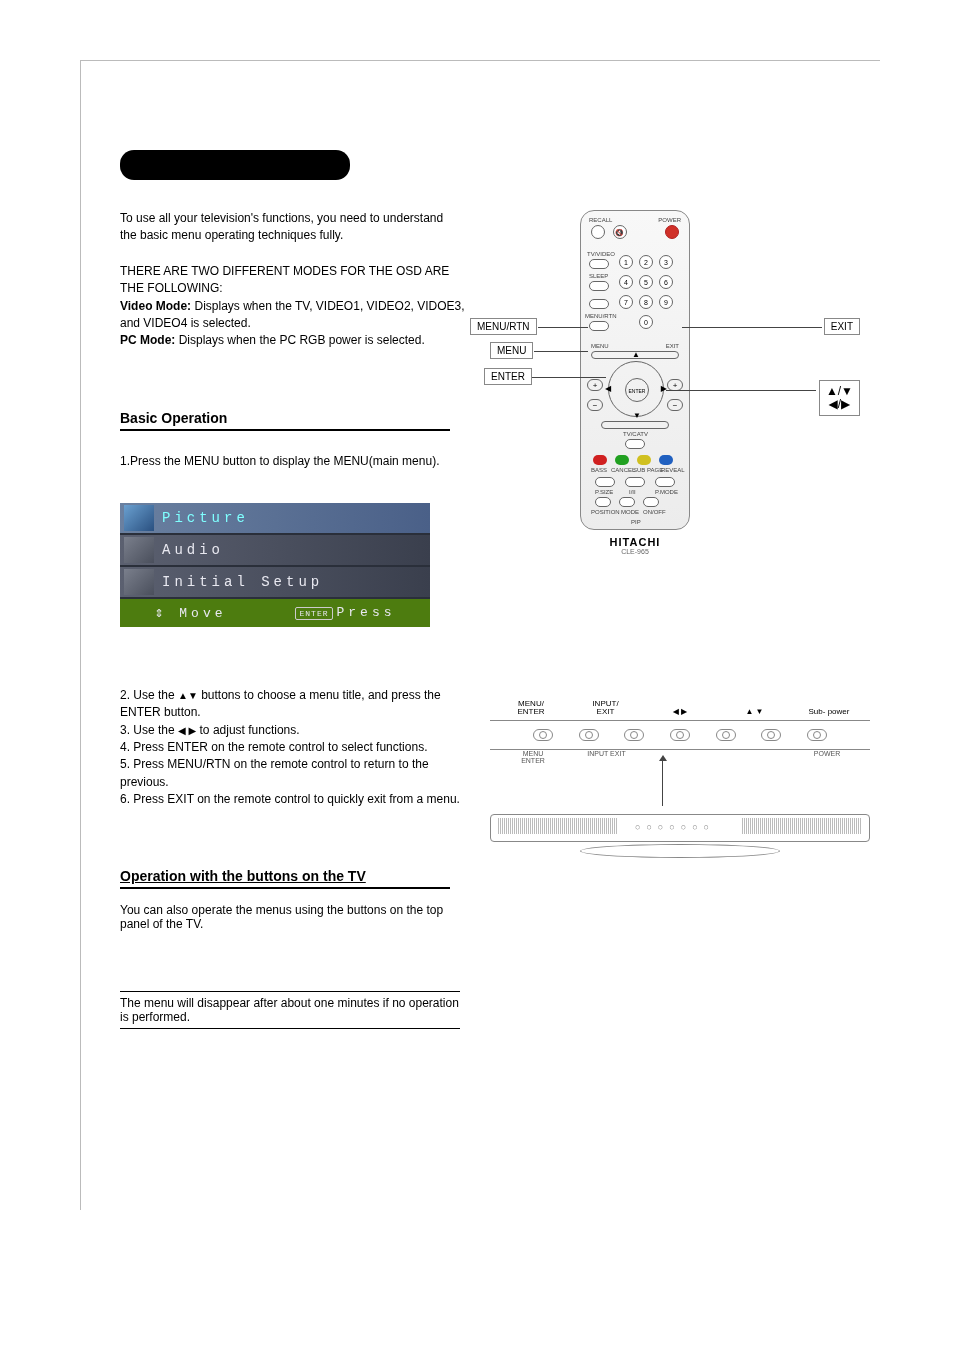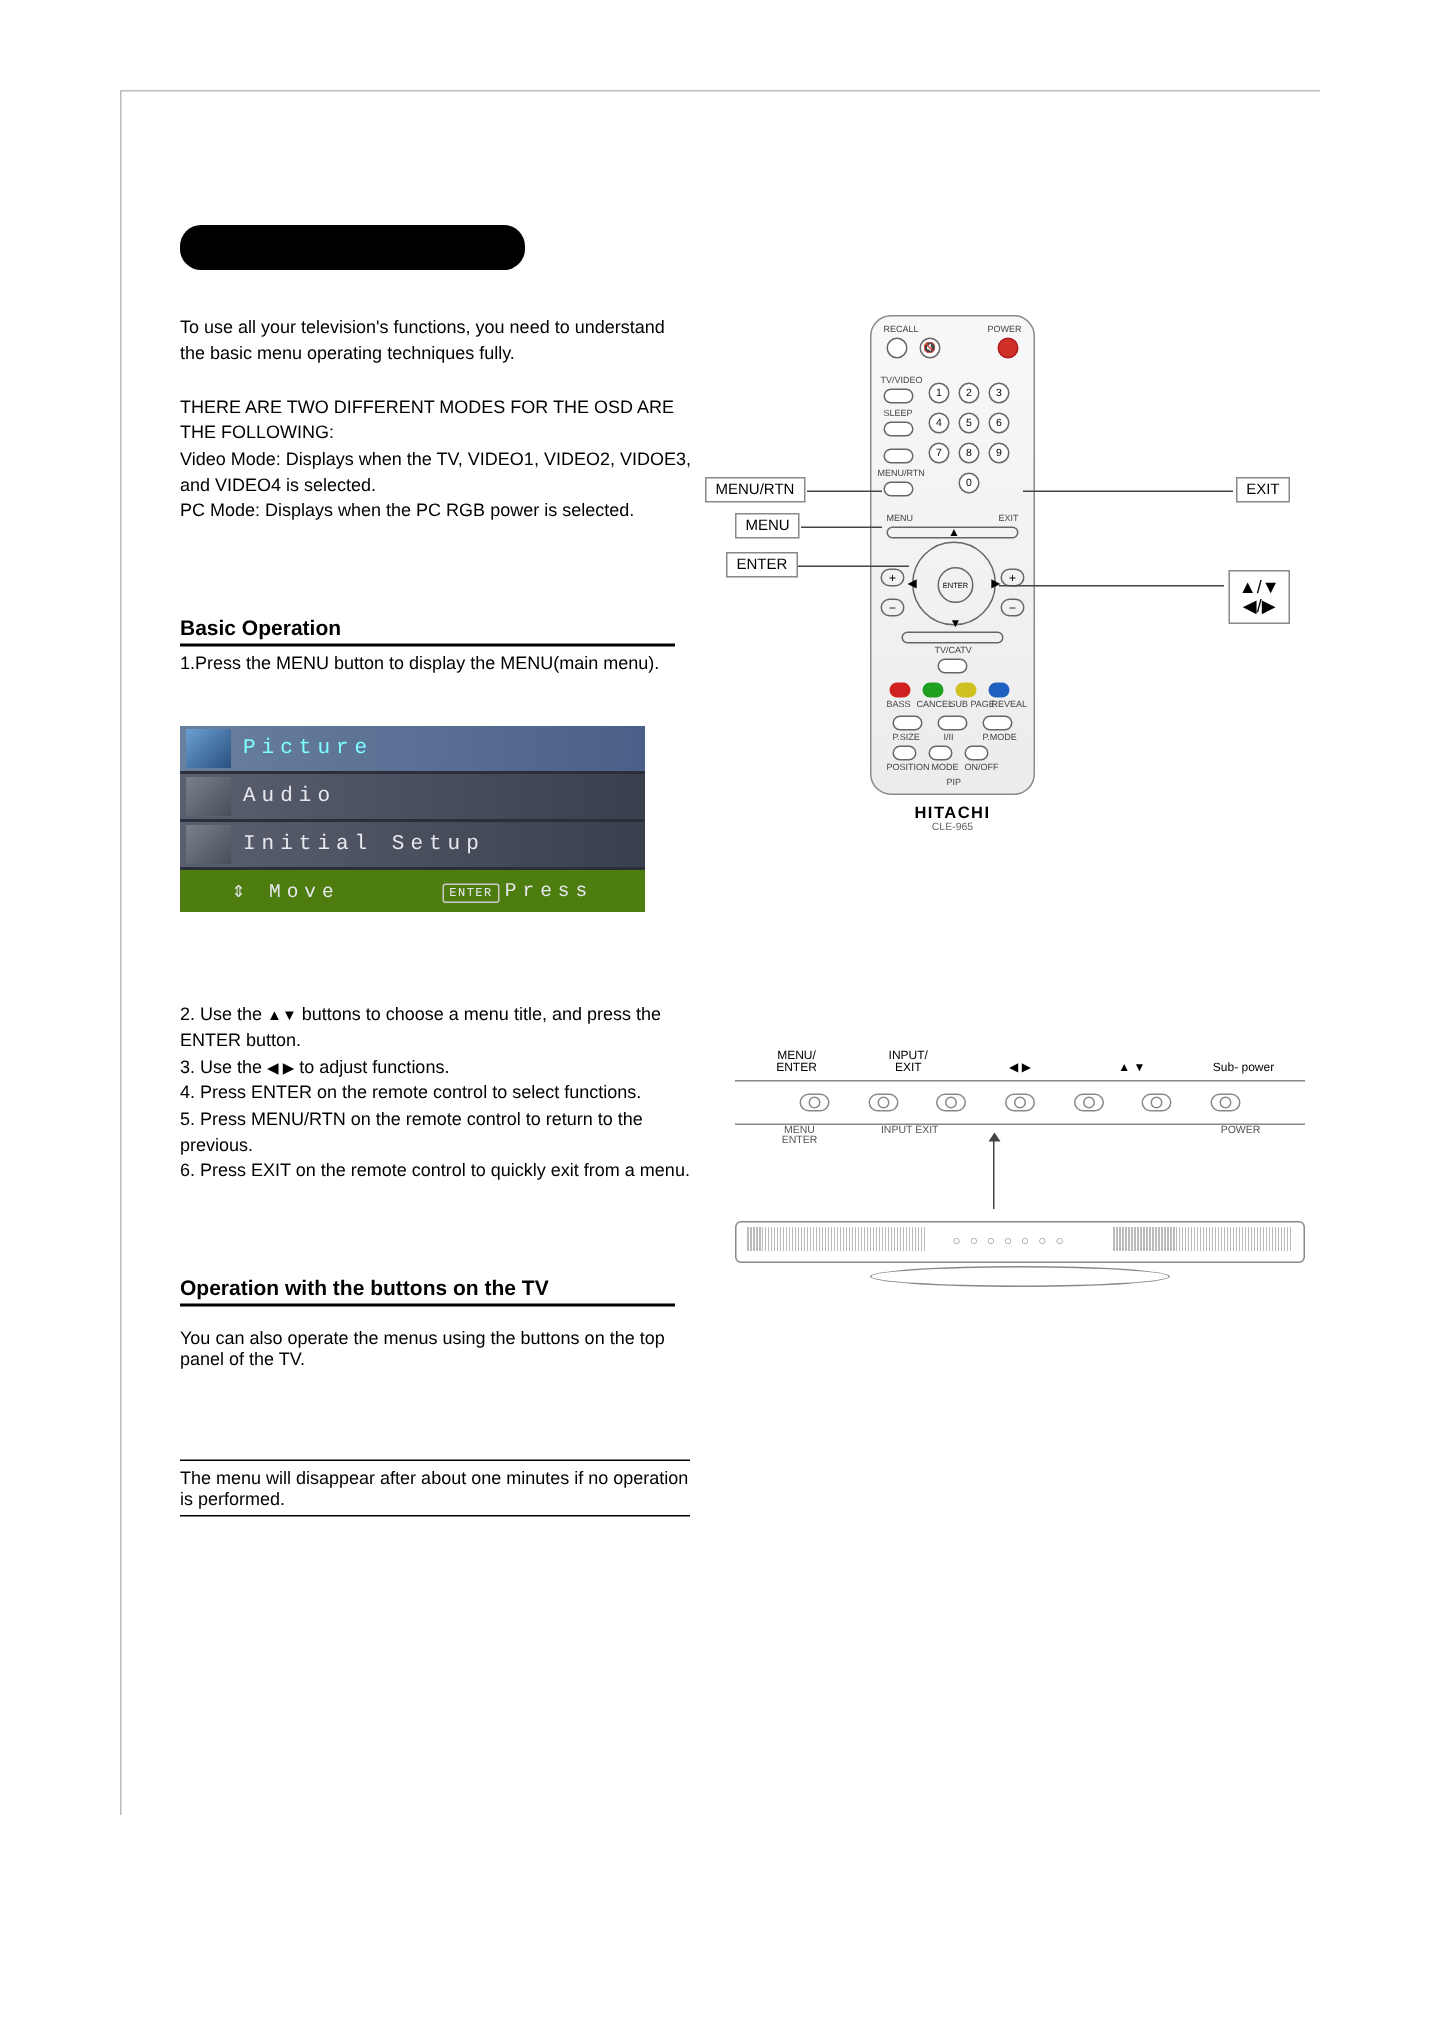--- a/index.html
+++ b/index.html
@@ -37,32 +37,32 @@
     font-size: 12px;
     line-height: 1.45;
     margin-bottom: 18px;
     width: 330px;
   }
   .mode-text {
     font-size: 12px;
     line-height: 1.45;
     width: 350px;
   }
-  .mode-text .bold { font-weight: normal; }
+  .mode-text .bold { font-weight: bold; }
   .section-heading {
     font-size: 14px;
     font-weight: bold;
     margin-top: 60px;
     border-bottom: 2px solid #000;
     padding-bottom: 3px;
     width: 330px;
   }
   .step-line {
     font-size: 12px;
-    margin-top: 4px;
+    margin-top: 23px;
     width: 330px;
   }
   
   .osd {
     margin-top: 35px;
     width: 310px;
     background: #2a2f3a;
     font-family: "Courier New", monospace;
     color: #e8e8f0;
     font-size: 14px;
@@ -286,21 +286,21 @@
       <span>2. Use the </span><span class="tri">▲▼</span><span> buttons to choose a menu title, and press the ENTER button.</span>
     </div>
     <div>
       <span>3. Use the </span><span class="tri">◀ ▶</span><span> to adjust functions.</span>
     </div>
     <div>4. Press ENTER on the remote control to select functions.</div>
     <div>5. Press MENU/RTN on the remote control to return to the previous.</div>
     <div>6. Press EXIT on the remote control to quickly exit from a menu.</div>
   </div>
 
-  <div class="section-heading" style="">Operation with the buttons on the TV</div>
+  <div class="section-heading" style="text-decoration:underline;">Operation with the buttons on the TV</div>
   <div class="step-line" style="margin-top:14px;">You can also operate the menus using the buttons on the top panel of the TV.</div>
 
   <div class="note">The menu will disappear after about one minutes if no operation is performed.</div>
 </div>
 
 <div class="remote-diagram">
   <div class="remote-body">
 
     <span class="remote-tiny-text" style="left:8px;top:6px;">RECALL</span>
     <span class="remote-tiny-text" style="right:8px;top:6px;">POWER</span>

